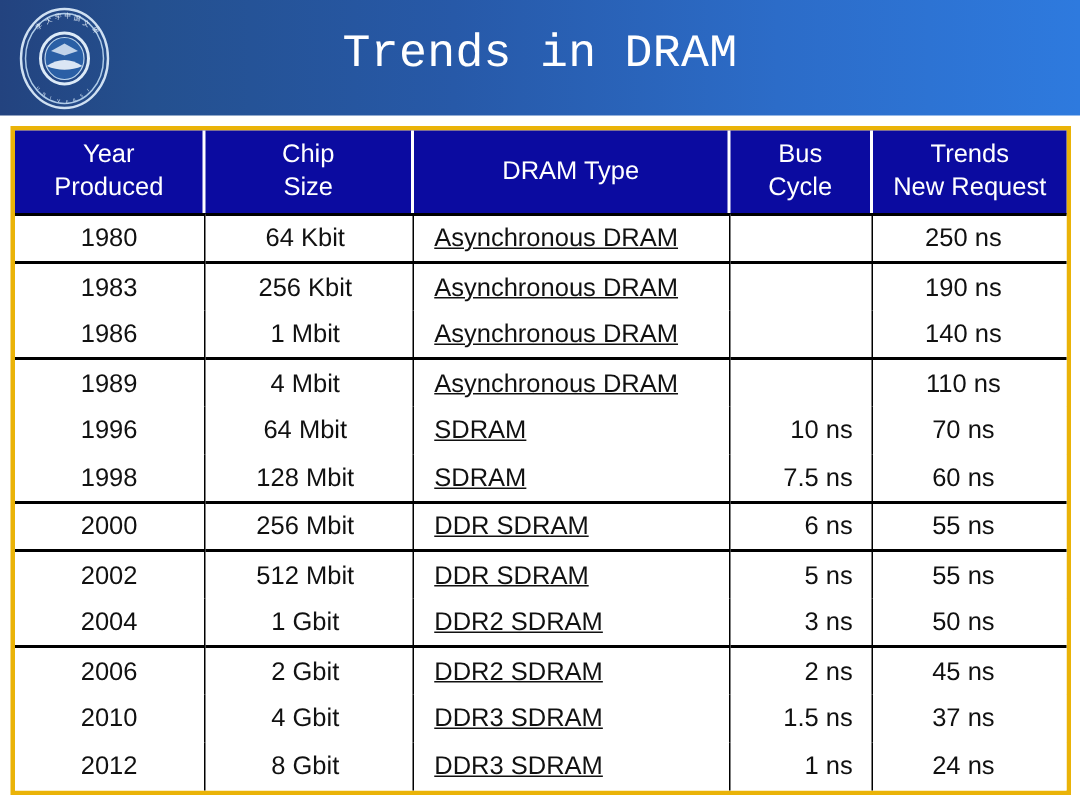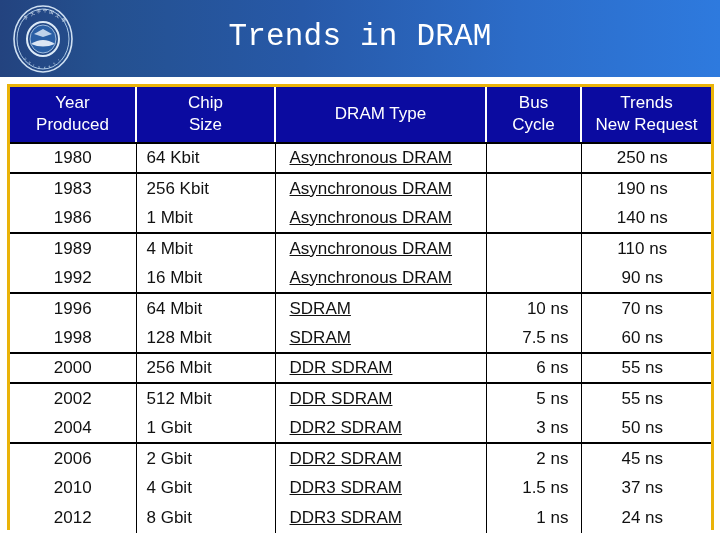--- a/index.html
+++ b/index.html
@@ -109,21 +109,21 @@
     height: 30px;
     padding: 0 10px;
     vertical-align: middle;
     border-left: 1px solid #000000;
     background: #ffffff;
     white-space: nowrap;
   }
   tbody td:first-child { border-left: none; }
 
   tbody td.col-year { text-align: center; }
-  tbody td.col-chip { text-align: left; padding-right: 14px; }
+  tbody td.col-chip { text-align: center; padding-right: 14px; }
   tbody td.col-type { text-align: left;  padding-left: 14px; text-decoration: underline; }
   tbody td.col-bus  { text-align: right; padding-right: 12px; }
   tbody td.col-lat  { text-align: center; padding-right: 18px; }
 
   tbody tr.rule-strong > td { border-bottom: 2px solid #000000; }
   tbody tr.rule-none   > td { border-bottom: none; margin-top: 24px; }
   tbody tr.rule-last   > td { border-bottom: none; }
 </style>
 </head>
 <body>
@@ -219,27 +219,20 @@
             <td class="col-bus"></td>
             <td class="col-lat">140 ns</td>
           </tr>
           <tr class="rule-none">
             <td class="col-year">1989</td>
             <td class="col-chip">4 Mbit</td>
             <td class="col-type">Asynchronous DRAM</td>
             <td class="col-bus"></td>
             <td class="col-lat">110 ns</td>
           </tr>
-          <tr class="rule-strong">
-            <td class="col-year">1992</td>
-            <td class="col-chip">16 Mbit</td>
-            <td class="col-type">Asynchronous DRAM</td>
-            <td class="col-bus"></td>
-            <td class="col-lat">90 ns</td>
-          </tr>
           <tr class="rule-none">
             <td class="col-year">1996</td>
             <td class="col-chip">64 Mbit</td>
             <td class="col-type">SDRAM</td>
             <td class="col-bus">10 ns</td>
             <td class="col-lat">70 ns</td>
           </tr>
           <tr class="rule-strong">
             <td class="col-year">1998</td>
             <td class="col-chip">128 Mbit</td>

